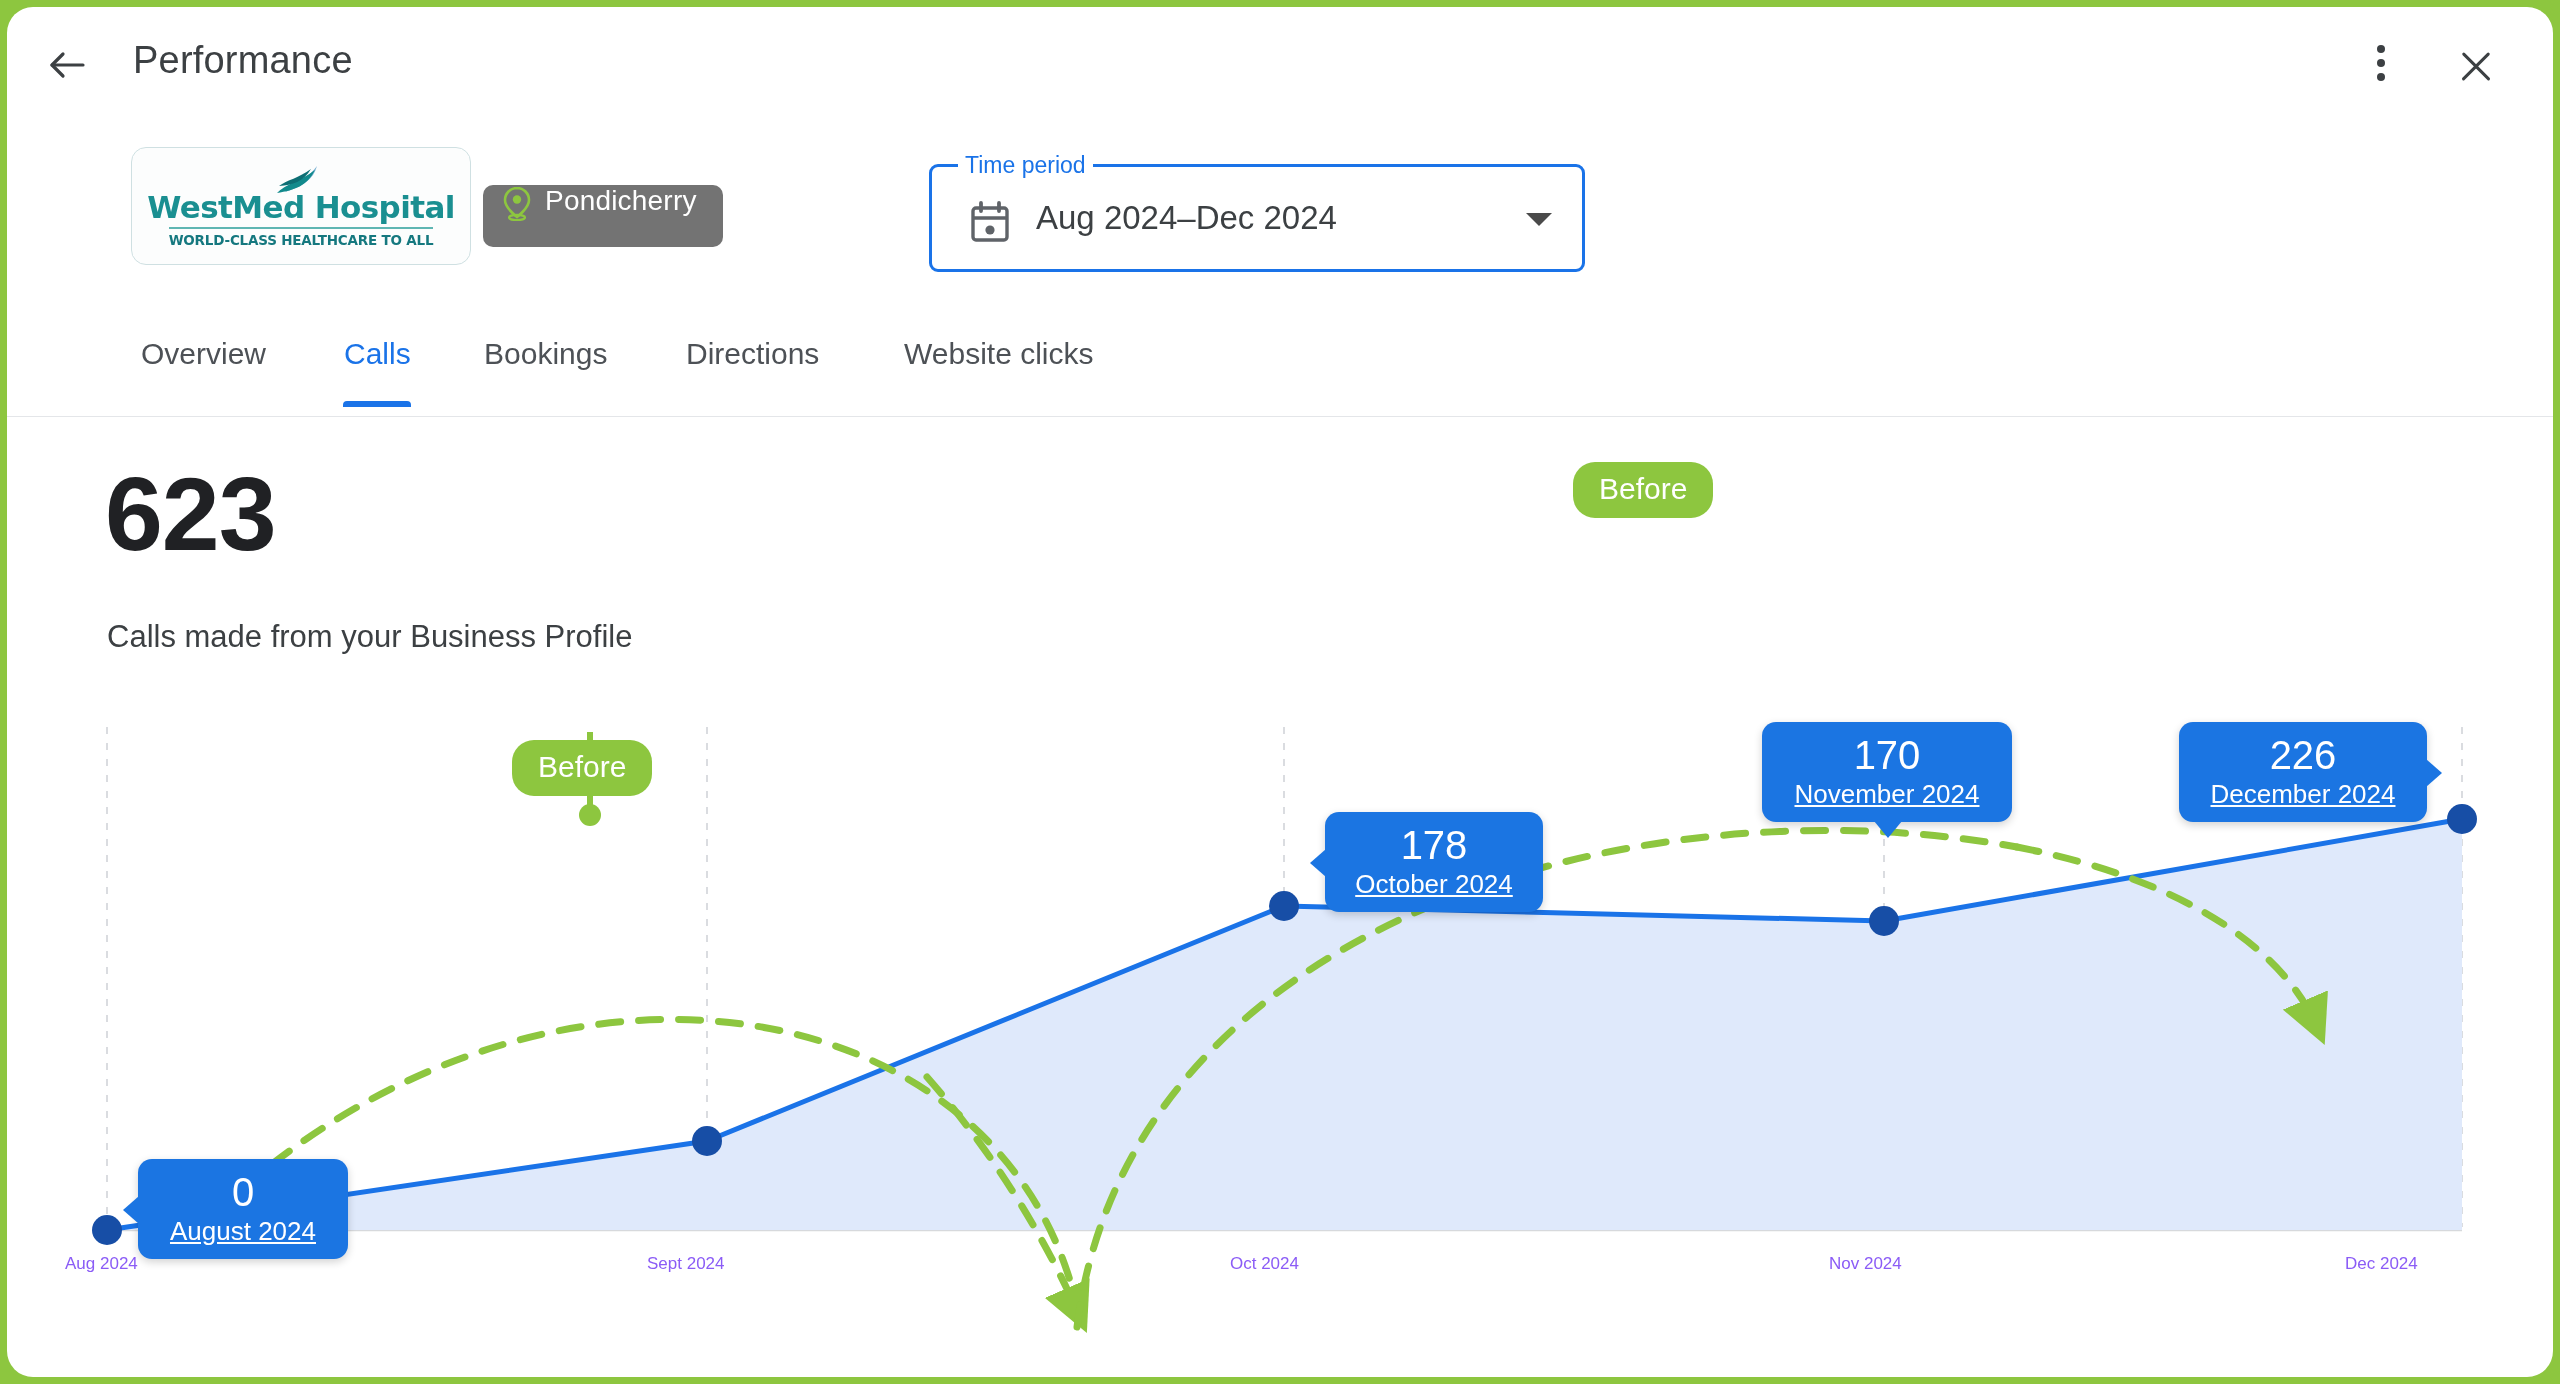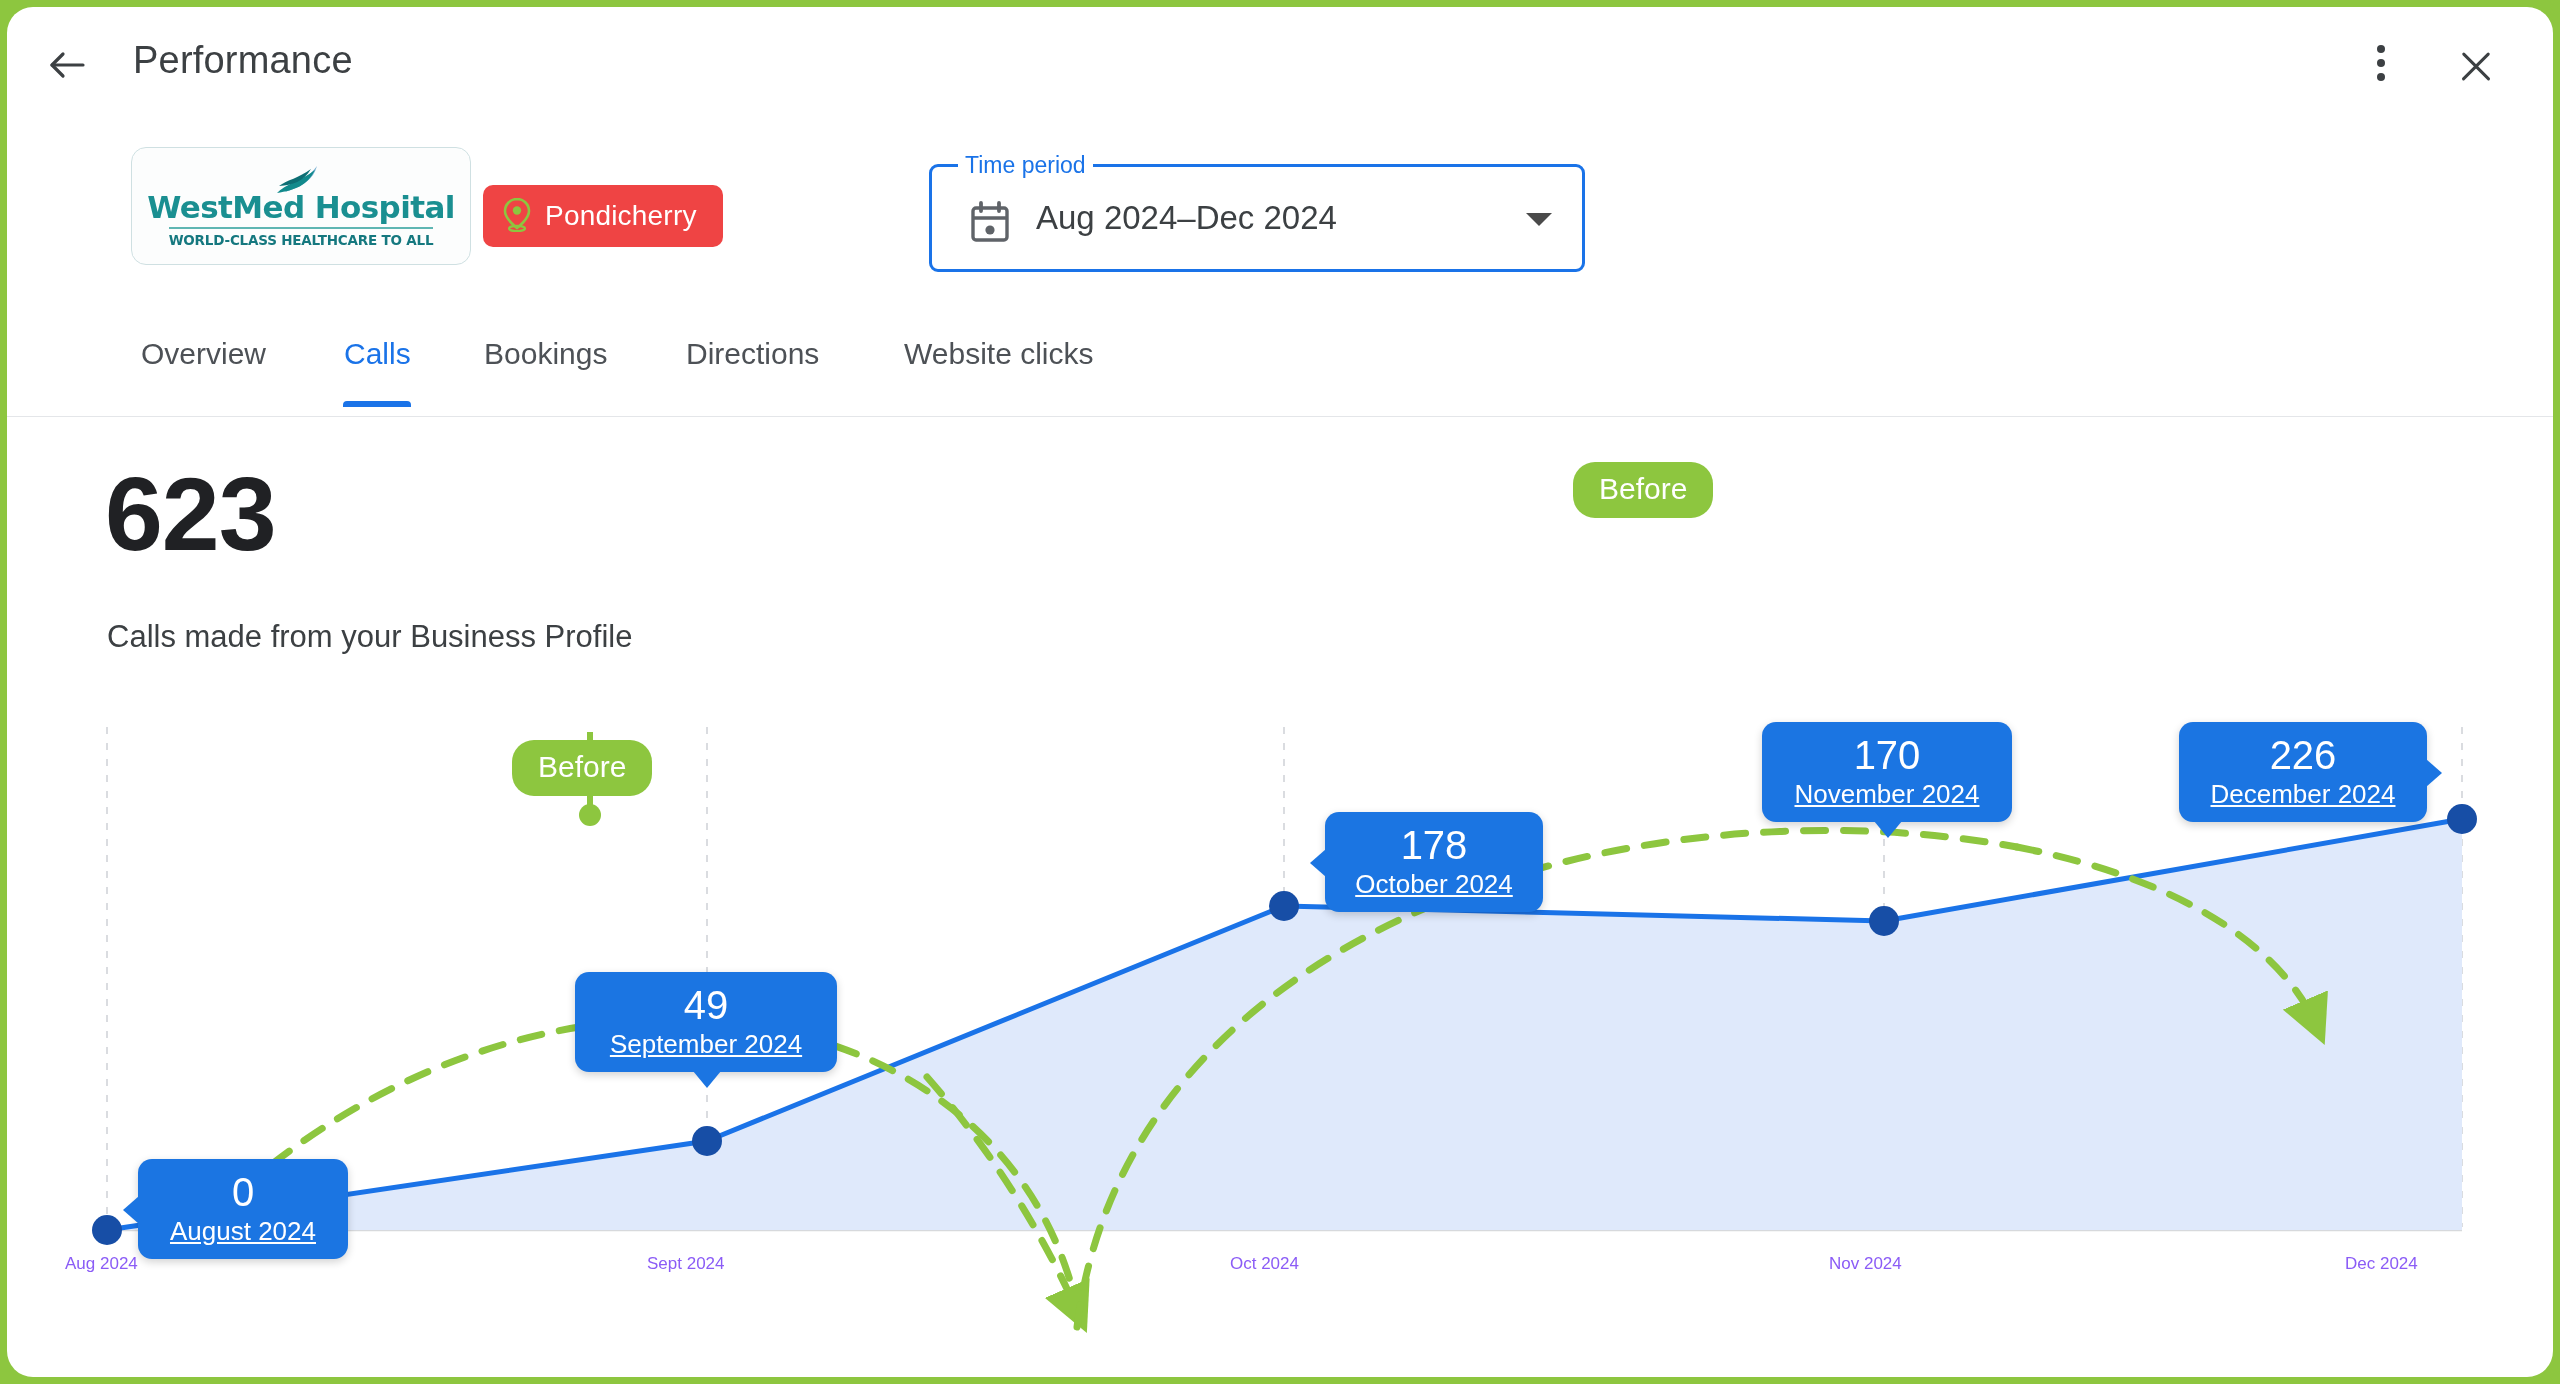--- a/index.html
+++ b/index.html
@@ -75,22 +75,22 @@
   #logo-rule { width: 264px; height: 1.6px; background: #5fb6b3; margin: 4px 0 3px 0; }
   #logo-tag {
     font-family: "DejaVu Sans", sans-serif;
     font-size: 13.5px; font-weight: 700; color: #15787f;
     letter-spacing: -0.2px; white-space: nowrap;
   }
 
   #loc-chip {
     position: absolute; left: 476px; top: 178px;
     height: 62px; padding: 0 26px 0 18px;
-    background: #ef4444; border-radius: 10px;
-    display: flex; align-items: center; gap: 12px;
+    background: #737373; border-radius: 10px;
+    display: flex; align-items: flex-start; gap: 12px;
     cursor: pointer;
   }
   #loc-chip .lbl { color: #ffffff; font-size: 28px; letter-spacing: .2px; }
 
   #time-field {
     position: absolute; left: 922px; top: 157px;
     width: 656px; height: 108px;
     border: 3px solid #1a73e8; border-radius: 9px;
     cursor: pointer;
   }
@@ -318,25 +318,20 @@
 
   <div class="ann" style="left:505px; top:733px">Before</div>
   <div class="ann" style="left:1566px; top:455px">Before</div>
 
   <div class="tip" style="left:131px; top:1152px; width:210px">
     <div class="v">0</div>
     <div class="d">August 2024</div>
     <span class="tail tail-left"></span>
   </div>
 
-  <div class="tip" style="left:568px; top:965px; width:262px">
-    <div class="v">49</div>
-    <div class="d">September 2024</div>
-    <span class="tail tail-down"></span>
-  </div>
 
   <div class="tip" style="left:1318px; top:805px; width:218px">
     <div class="v">178</div>
     <div class="d">October 2024</div>
     <span class="tail tail-left"></span>
   </div>
 
   <div class="tip" style="left:1755px; top:715px; width:250px">
     <div class="v">170</div>
     <div class="d">November 2024</div>

